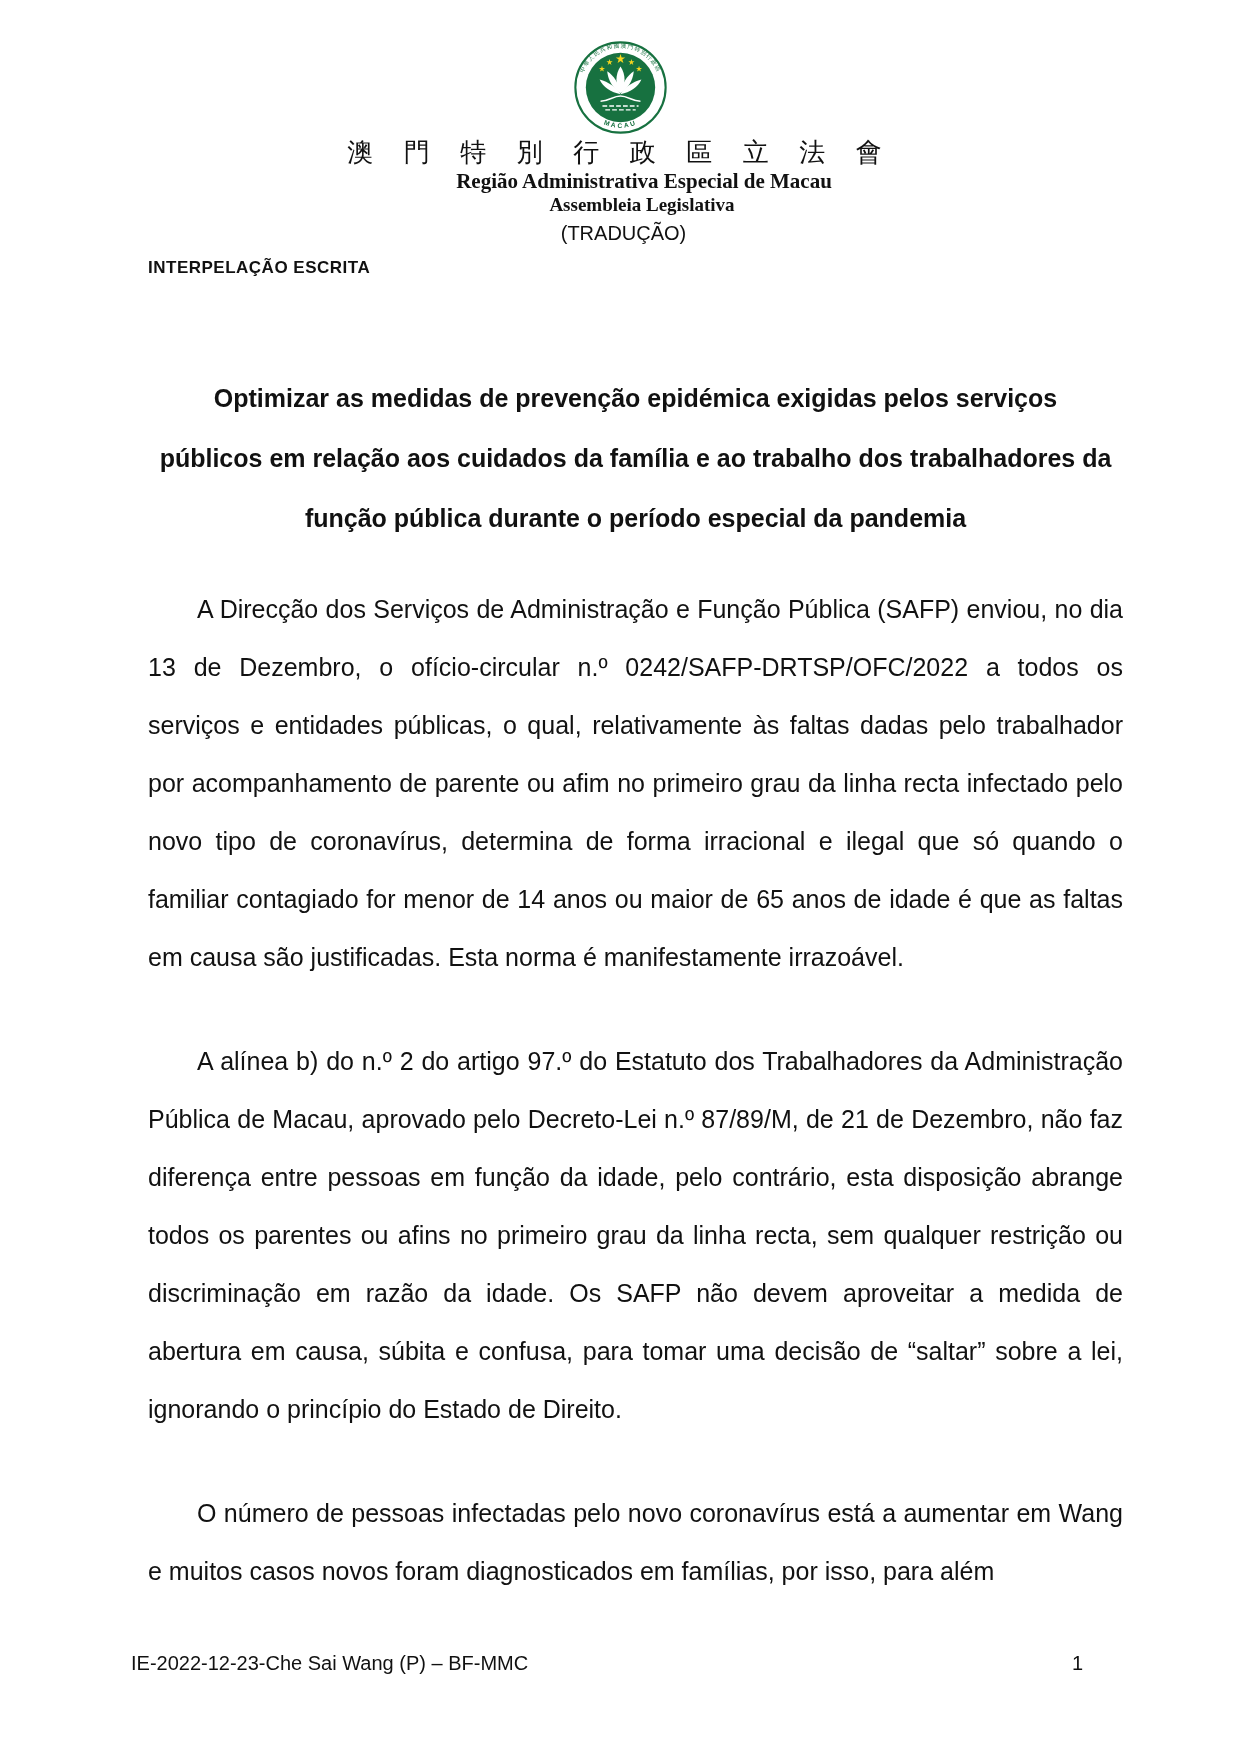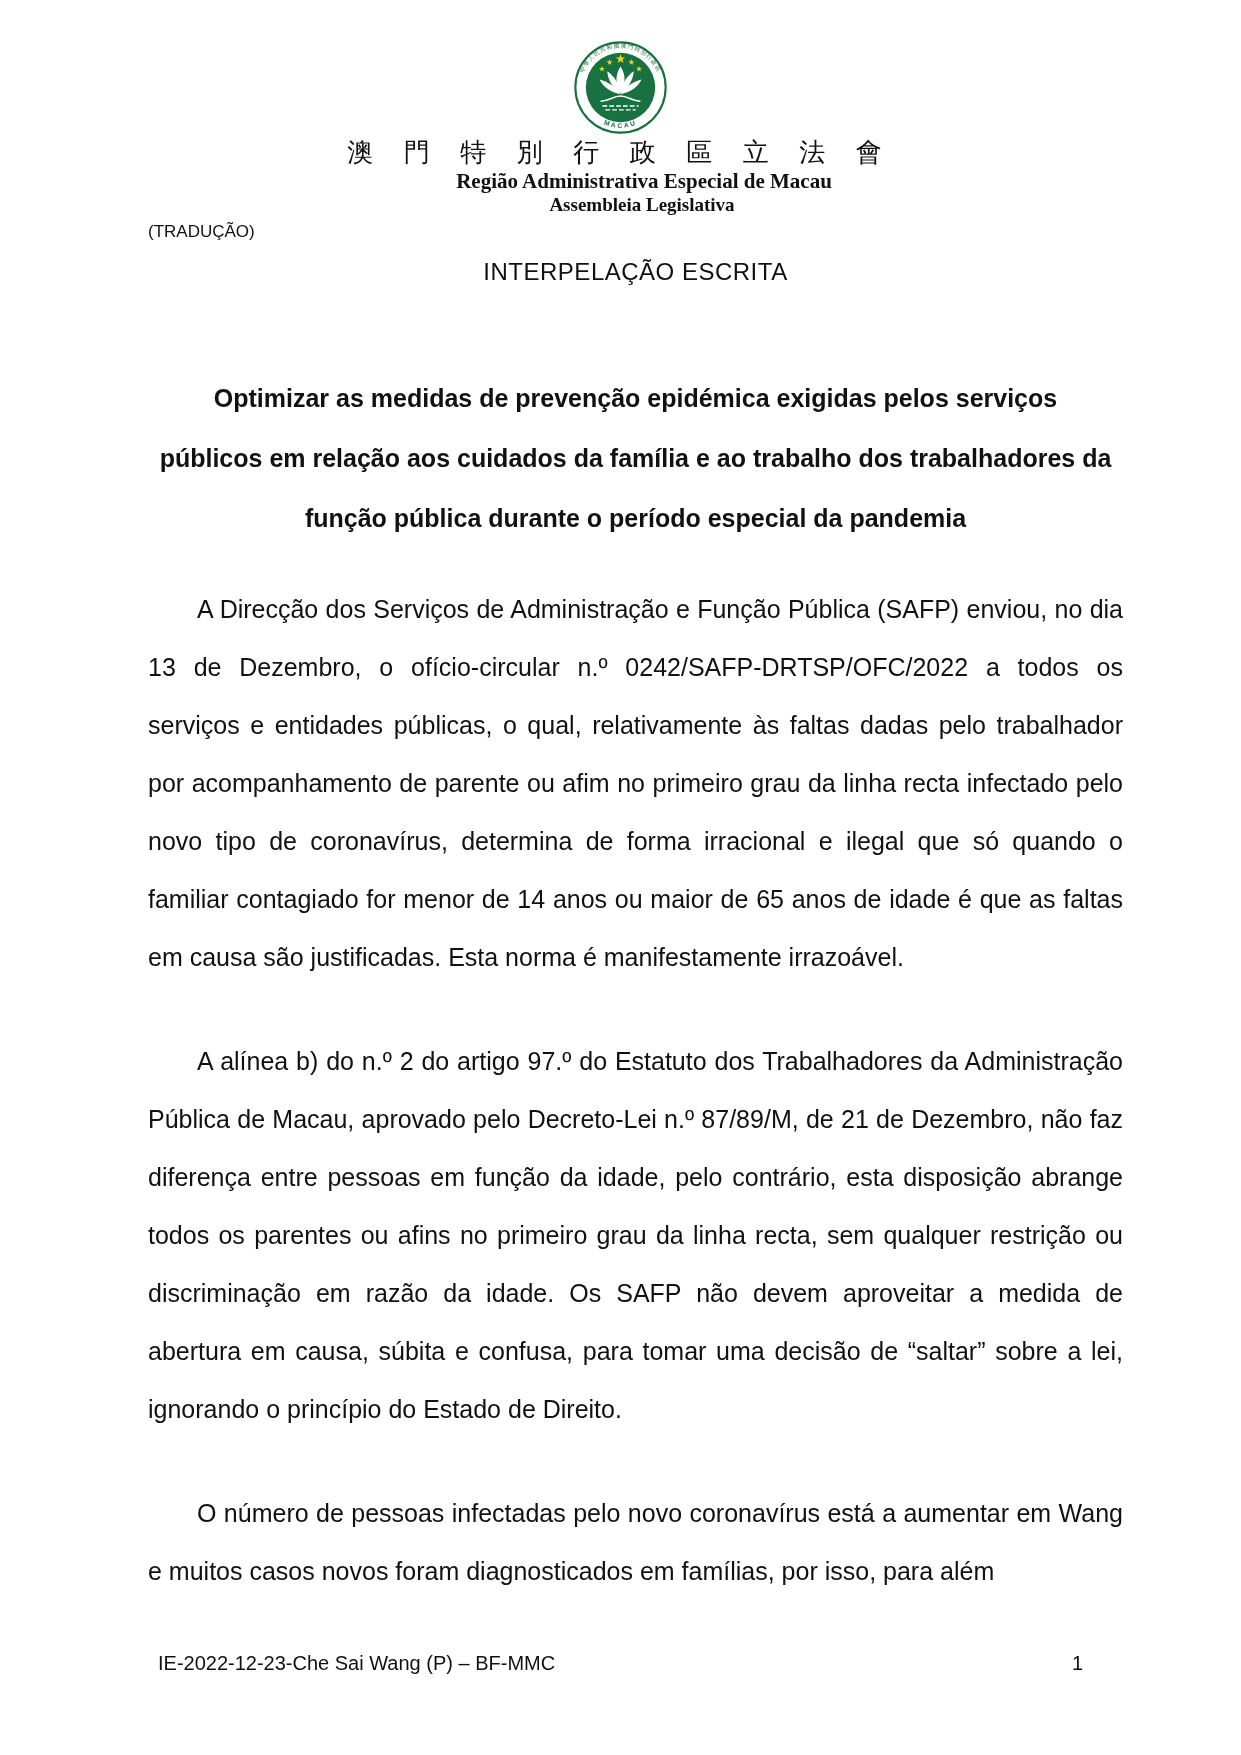--- a/index.html
+++ b/index.html
@@ -41,29 +41,29 @@
     font-size: 19px;
     line-height: 22px;
     padding-left: 43px;
   }
 
   
   .content-col { position: absolute; left: 148px; right: 118px; }
 
   .translation {
     top: 222px;
-    text-align: left;
+    text-align: center;
     padding-right: 24px;
-    font-size: 17px;
+    font-size: 20px;
   }
   .doc-kind {
     top: 258px;
-    text-align: center;
-    font-weight: normal;
-    font-size: 24px;
+    text-align: left;
+    font-weight: bold;
+    font-size: 17px;
     letter-spacing: 0.5px;
   }
   .doc-title {
     top: 368px;
     text-align: center;
     font-weight: bold;
     font-size: 25px;
     line-height: 60px;
   }
   .body-text { top: 580px; }
@@ -71,21 +71,21 @@
     margin: 0 0 46px 0;
     font-size: 25px;
     line-height: 58px;
     text-align: justify;
     text-indent: 49px;
   }
   .body-text p:last-child { margin-bottom: 0; }
 
   
   .footer {
-    position: absolute; left: 158px; right: 118px; top: 1652px;
+    position: absolute; left: 131px; right: 118px; top: 1652px;
     font-size: 20px;
     display: flex;
     justify-content: space-between;
     align-items: baseline;
     gap: 20px;
   }
   .footer .pageno { padding-right: 40px; }
 </style>
 </head>
 <body>

